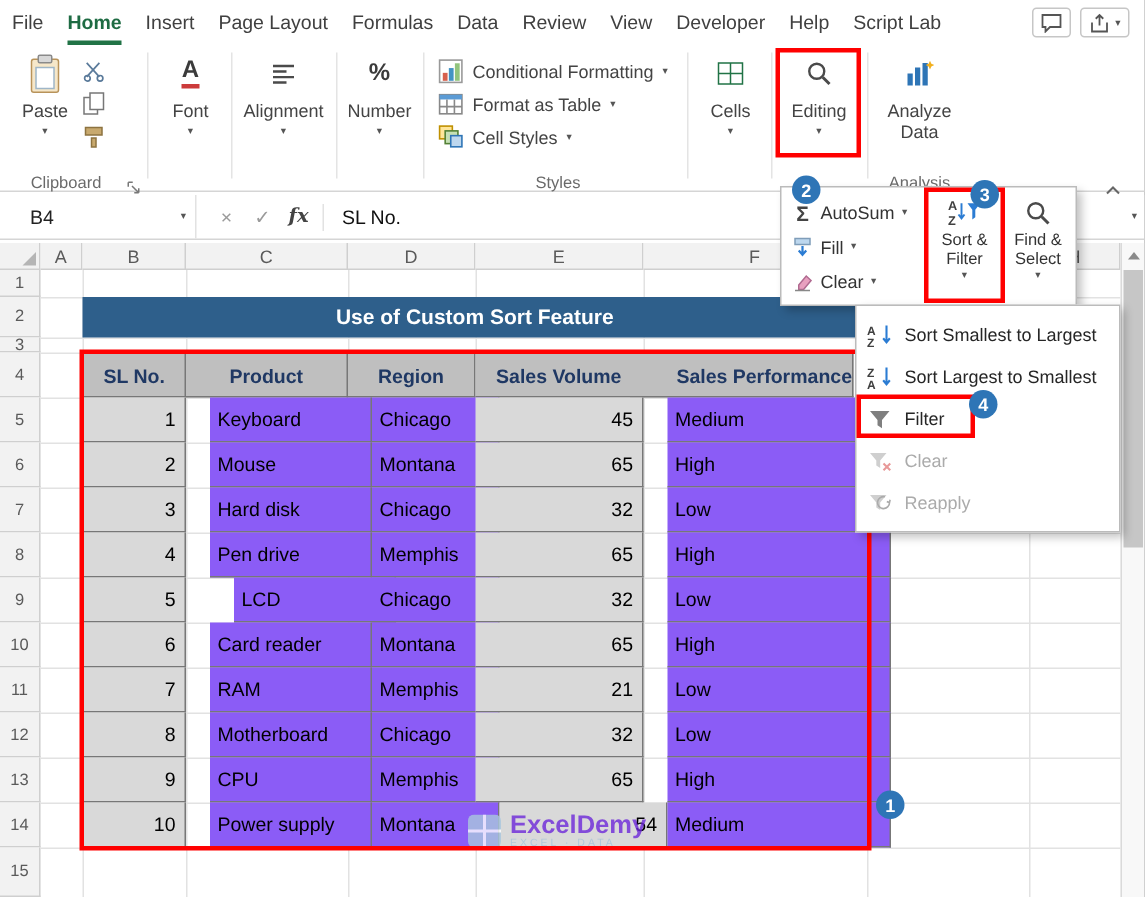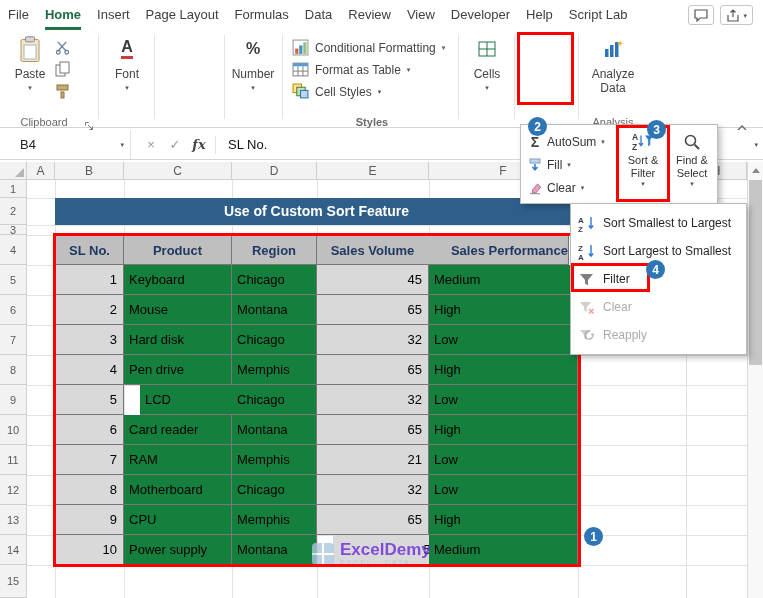--- a/index.html
+++ b/index.html
@@ -52,21 +52,21 @@
   .row-hdr { position:absolute; left:0; width:27px; background:#F2F2F2; border-right:1px solid #CFCFCF;
            border-bottom:1px solid #CFCFCF; font-size:11px; color:#5A5A5A; text-align:center; }
   .vline { position:absolute; top:180px; bottom:0; width:1px; background:#E2E2E2; }
   .hline { position:absolute; left:27px; right:16px; height:1px; background:#E2E2E2; }
   .banner { position:absolute; left:55px; top:198px; width:523px; height:27px; background:#2E5F8B; color:#fff;
            font-weight:700; font-size:14px; text-align:center; line-height:27px; z-index:10; }
   .tcell { position:absolute; font-size:13px; border-right:1px solid #777; border-bottom:1px solid #777; z-index:10;
            white-space:nowrap; overflow:hidden; }
   .thead { background:#BFBFBF; color:#1F3864; font-weight:700; text-align:center; border-top:1px solid #777; }
   .tcell.num { background:#D9D9D9; color:#000; text-align:right; padding-right:6px; }
-  .tcell.txt { background:#15803d; color:#000; text-align:left; padding-left:5px; }
+  .tcell.txt { background:#8b5cf6; color:#000; text-align:left; padding-left:5px;margin-left:16px; }
 
   .watermark { position:absolute; left:312px; top:541px; display:flex; align-items:center; gap:6px; z-index:20; opacity:.8; }
   .wm-logo { width:22px; height:22px; border-radius:4px;
      background: linear-gradient(#fff,#fff) 50% 0/2px 100% no-repeat,
                  linear-gradient(#fff,#fff) 0 50%/100% 2px no-repeat, #A9C7DE; }
   .wm-title { font-size:17px; font-weight:700; color:#6d28d9; line-height:18px; }
   .wm-sub { font-size:7px; letter-spacing:2px; color:#A9C3D8; }
 
   .scrollbar { position:absolute; right:0; top:162px; width:16px; bottom:0; background:#F8F8F8; border-left:1px solid #DADADA; }
   .sb-up { height:16px; display:flex; align-items:center; justify-content:center; }
@@ -174,20 +174,34 @@
     </div>
 
     <div class="big-btn" style="left:104px;width:46px;">
       <span class="bicon">
           <span style="font-size:16px;font-weight:700;color:#3b3b3b;border-bottom:3px solid #CC3B3B;line-height:1;padding-bottom:1px;">A</span>
         </span>
       <span>Font</span>
       <span class="chev">▾</span>
     </div>
 
+    <div class="big-btn" style="left:158px;width:62px;">
+      <span class="bicon">
+        <svg width="16" height="14" viewBox="0 0 16 14">
+            <g stroke="#4a4a4a" stroke-width="1.6">
+              <line x1="1" y1="2" x2="15" y2="2"></line>
+              <line x1="1" y1="5.7" x2="10" y2="5.7"></line>
+              <line x1="1" y1="9.4" x2="15" y2="9.4"></line>
+              <line x1="1" y1="13" x2="10" y2="13"></line>
+            </g>
+          </svg>
+      </span>
+      <span>Alignment</span>
+      <span class="chev">▾</span>
+    </div>
 
     <div class="big-btn" style="left:228px;width:50px;">
       <span class="bicon">
           <span style="font-size:16px;font-weight:700;color:#3b3b3b;">%</span>
         </span>
       <span>Number</span>
       <span class="chev">▾</span>
     </div>
 
     <div class="style-row" style="top:7px">
@@ -213,34 +227,44 @@
       <svg class="sm-icon" width="16" height="16" viewBox="0 0 16 16">
           <rect x="1" y="2" width="14" height="12" fill="#fff" stroke="#888"></rect>
           <rect x="1" y="2" width="14" height="3" fill="#5B9BD5"></rect>
           <line x1="5.6" y1="5" x2="5.6" y2="14" stroke="#888"></line>
           <line x1="10.3" y1="5" x2="10.3" y2="14" stroke="#888"></line>
           <line x1="1" y1="9.5" x2="15" y2="9.5" stroke="#888"></line>
         </svg>
       <span>Format as Table</span>
       <span class="chev">▾</span>
     </div>
-    <div class="group-label" style="left:292px;width:160px;font-weight:bold;">Styles</div>
+    <div class="group-label" style="left:292px;width:160px;">Styles</div>
 
     <div class="big-btn" style="left:464px;width:46px;">
       <span class="bicon">
         <svg width="18" height="16" viewBox="0 0 18 16">
             <rect x="1" y="1" width="16" height="14" fill="#fff" stroke="#217346"></rect>
             <line x1="9" y1="1" x2="9" y2="15" stroke="#217346"></line>
             <line x1="1" y1="8" x2="17" y2="8" stroke="#217346"></line>
           </svg>
       </span>
       <span>Cells</span>
       <span class="chev">▾</span>
     </div>
 
+    <div class="big-btn" style="left:520px;width:52px;">
+      <span class="bicon">
+        <svg width="18" height="18" viewBox="0 0 18 18">
+            <circle cx="7.5" cy="7.5" r="5" fill="none" stroke="#4a4a4a" stroke-width="1.6"></circle>
+            <line x1="11.5" y1="11.5" x2="16" y2="16" stroke="#4a4a4a" stroke-width="2"></line>
+          </svg>
+      </span>
+      <span>Editing</span>
+      <span class="chev">▾</span>
+    </div>
 
     <div class="big-btn" style="left:584px;width:58px;">
       <span class="bicon">
         <svg width="20" height="20" viewBox="0 0 20 20">
             <rect x="2" y="10" width="3.5" height="8" fill="#2E75B6"></rect>
             <rect x="7" y="6" width="3.5" height="12" fill="#2E75B6"></rect>
             <rect x="12" y="3" width="3.5" height="15" fill="#2E75B6"></rect>
             <path d="M17 1.5 l0.9 2 2 0.9 -2 0.9 -0.9 2 -0.9 -2 -2 -0.9 2 -0.9 z" fill="#F2B01E"></path>
           </svg>
       </span>

